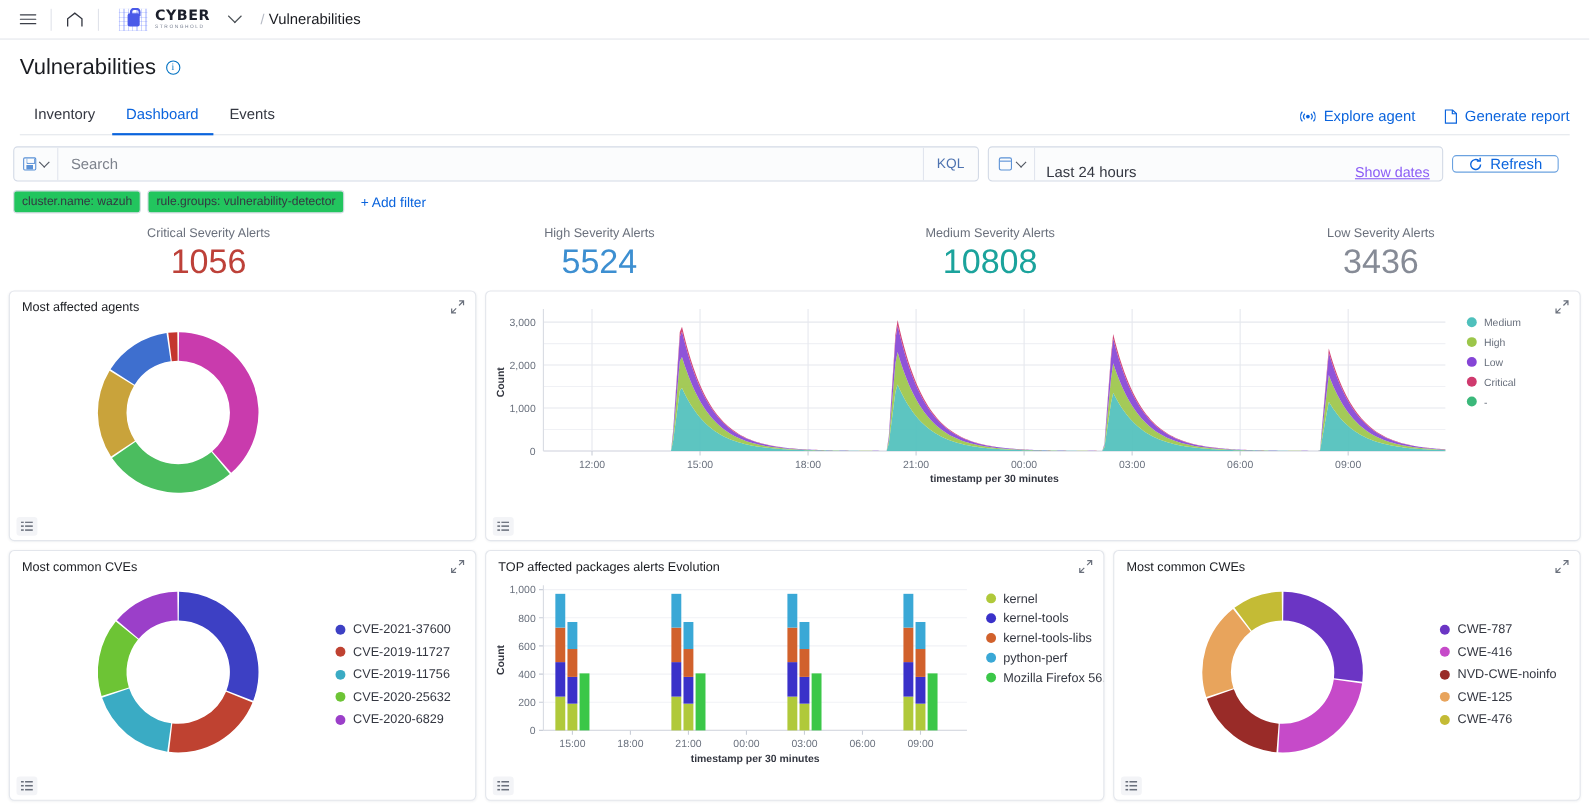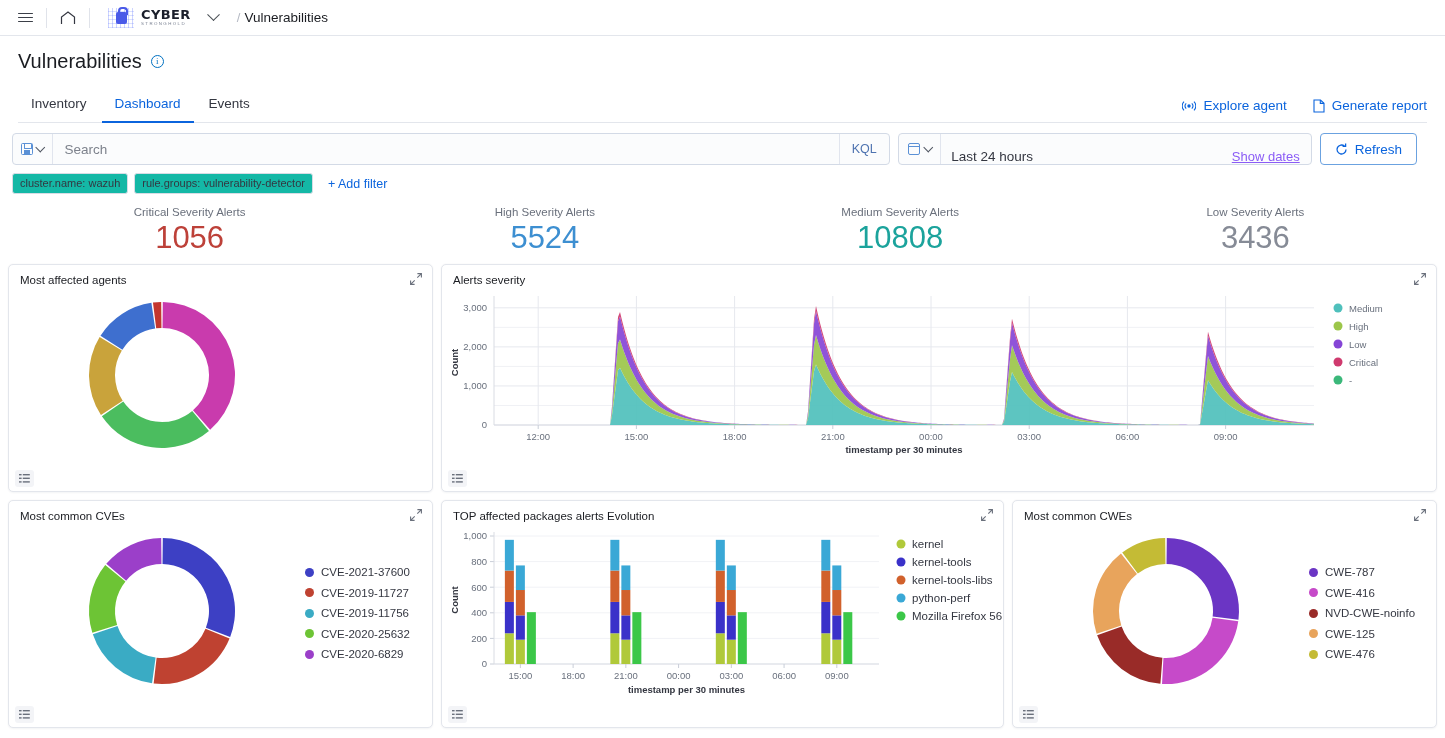--- a/index.html
+++ b/index.html
@@ -145,27 +145,27 @@
     width: 12px; height: 12px; border: 1.3px solid #5b91d6; border-radius: 2px;
     position: relative;
   }
   .cal-ico::before {
     content:""; position:absolute; left:0; right:0; top:2px; height:1.3px; background:#5b91d6;
   }
   .qb-range { flex: 1; padding: 0 10px; font-size: 13.5px; color: #343741; cursor: pointer; }
   .qb-showdates { padding: 0 11px; font-size: 13px; color: #8b5cf6; cursor: pointer; text-decoration: underline; }
   .refresh-btn {
     display: flex; align-items: center; gap: 7px;
-    height: 32px; padding: 0 14px; border: 1px solid #6ba2e0; border-radius: 4px;
+    height: 16px; padding: 0 14px; border: 1px solid #6ba2e0; border-radius: 4px;
     color: #0b64dd; font-size: 13.5px; background: #fff; cursor: pointer; white-space: nowrap;
   }
 
   .filterrow { display: flex; align-items: center; gap: 6px; padding: 8px 12px 0 12px; }
   .pill {
-    border: 1px solid #d7dce5; background: #14b8a6; border-radius: 3px;
+    border: 1px solid #d7dce5; background: #22c55e; border-radius: 3px;
     font-size: 11px; color: #343741; padding: 3px 7px; cursor: pointer;
     line-height: 13px;
   }
   .addfilter { font-size: 12.5px; color: #0b64dd; cursor: pointer; margin-left: 9px; }
 
   
   .stats { display: flex; padding: 12px 12px 6px 12px; }
   .stat { flex: 1; text-align: center; }
   .stat-label { font-size: 11.5px; color: #6a707c; }
   .stat-value { font-size: 31px; font-weight: 300; line-height: 1.25; margin-top: 1px; }
@@ -355,21 +355,20 @@
                 <rect x="3.8" y="3.6" width="7" height="1.4"></rect>
                 <rect x="0" y="7.2" width="2.6" height="1.4"></rect>
                 <rect x="3.8" y="7.2" width="7" height="1.4"></rect>
               </g>
             </svg>
         </div>
       </div>
     </div>
 
     <div class="panel" style="flex:1;height:228px">
-      <div class="panel-title">Alerts severity</div>
       <div class="expand-btn">
         <svg width="14" height="14" viewBox="0 0 14 14">
             <path d="M8.4 1.6h4v4M12.4 1.6L8.3 5.7M5.6 12.4h-4v-4M1.6 12.4l4.1-4.1" fill="none" stroke="#6a707c" stroke-width="1.1"></path>
           </svg>
       </div>
       <div class="panel-body">
         <svg id="area-chart" width="985" height="185" viewBox="0 0 985 185">
             <line x1="52" x2="872" y1="137" y2="137" stroke="#e6e8ee" stroke-width="1"></line>
             <text x="45" y="140.4" text-anchor="end" class="axlabel">0</text>
             <line x1="52" x2="872" y1="97.9375" y2="97.9375" stroke="#e6e8ee" stroke-width="1"></line>

